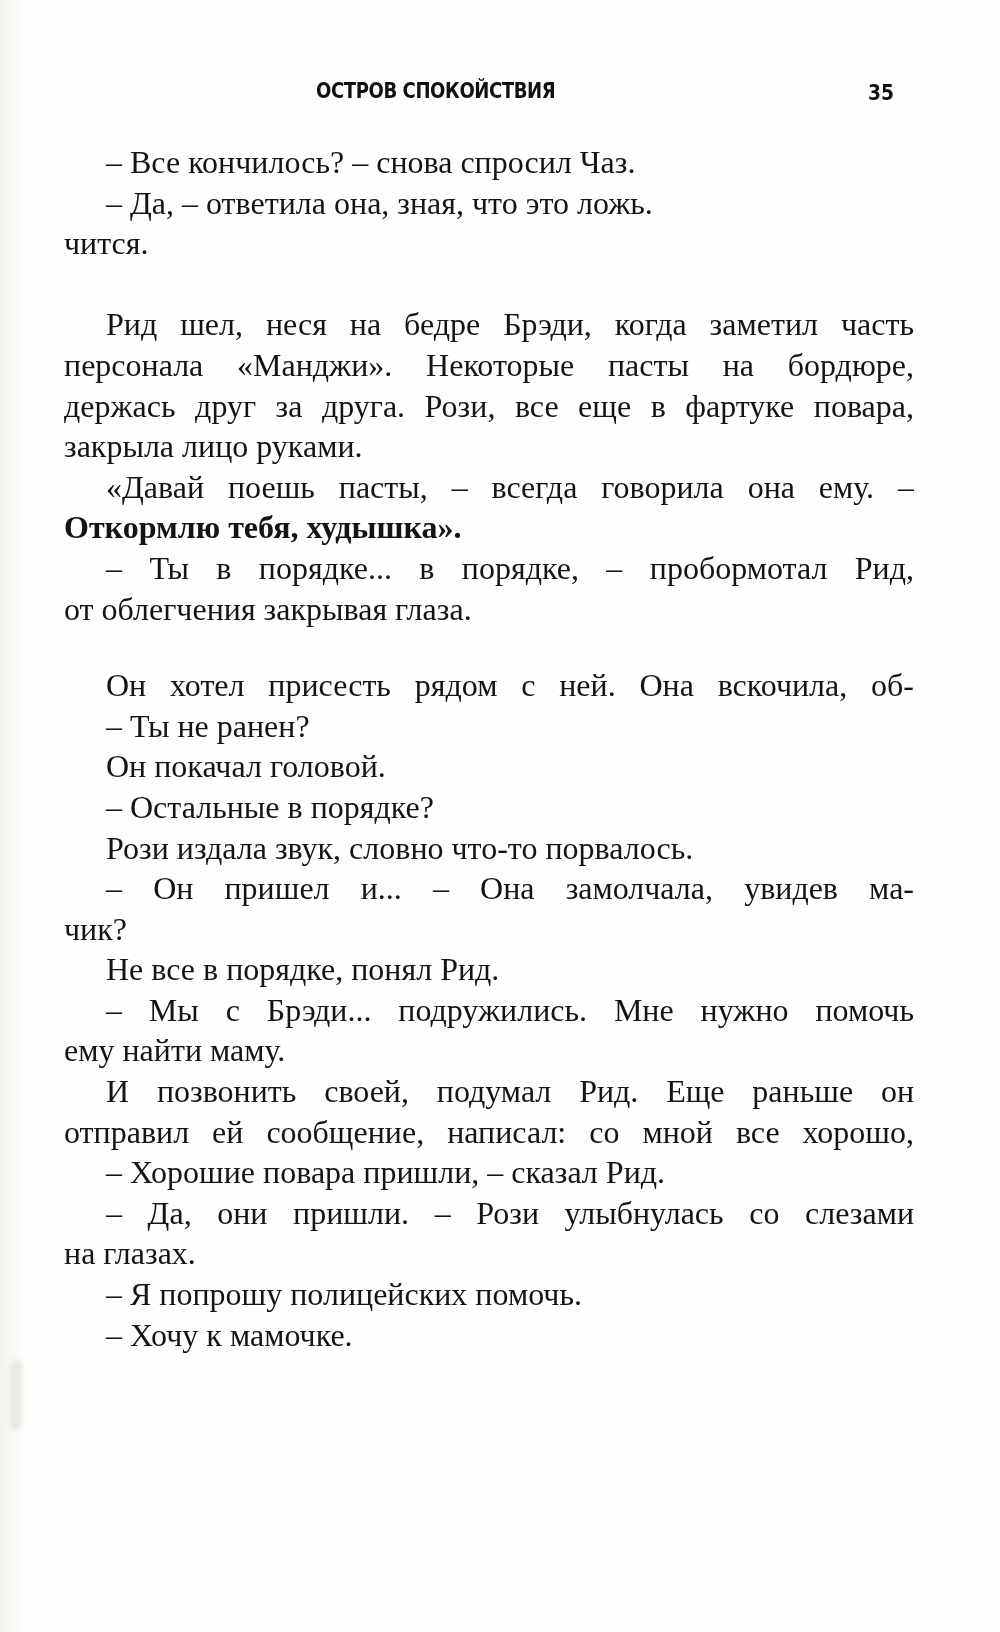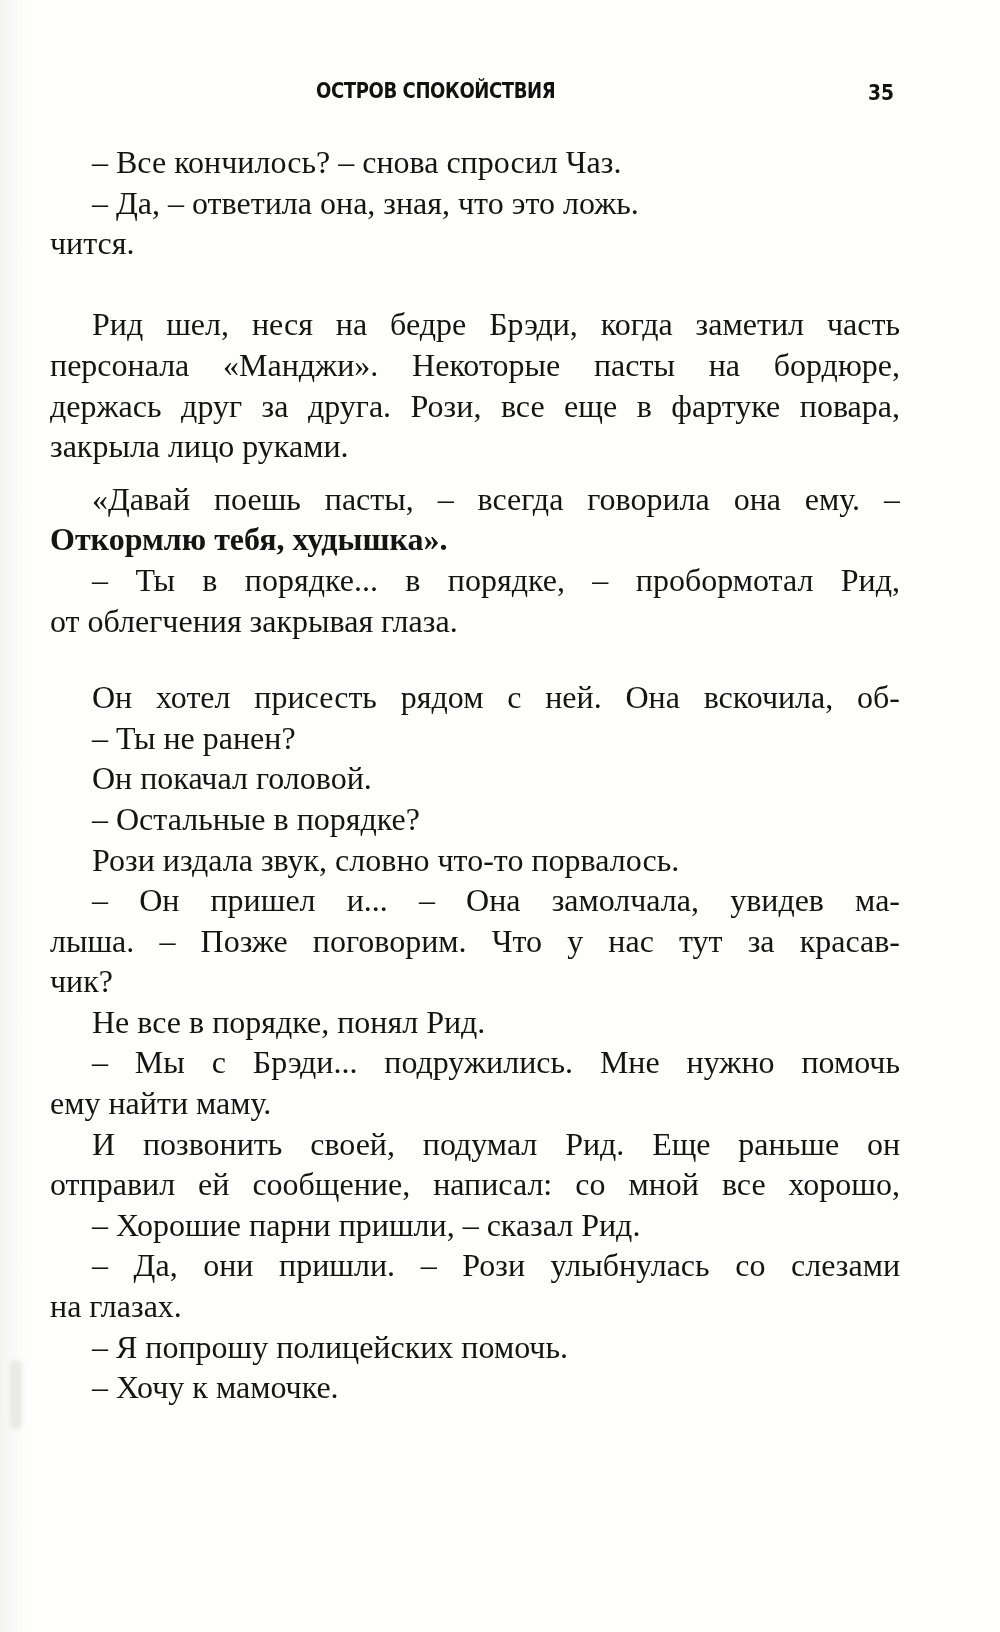--- a/index.html
+++ b/index.html
@@ -52,21 +52,21 @@
       font-family: "DejaVu Sans", sans-serif;
       font-weight: bold;
       font-size: 22px;
       color: #111;
       transform: scaleX(0.85);
       transform-origin: left center;
     }
     .body-text {
       position: absolute;
       top: 142px;
-      left: 50px;
+      left: 64px;
       width: 850px;
       font-family: "Liberation Serif", serif;
       font-size: 32px;
       line-height: 40.6px;
       color: #141414;
     }
     .line {
       white-space: nowrap;
       height: 40.6px;
       transform-origin: left center;
@@ -98,35 +98,34 @@
 
 <div class="body-text">
   <div class="line indent" style="transform: scaleX(1);">– Все кончилось? – снова спросил Чаз.</div>
   <div class="line indent" style="transform: scaleX(1); font-family: Liberation Serif, serif;">– Да, – ответила она, зная, что это ложь.</div>
   <div class="line" style="transform: scaleX(1);">чится.</div>
   <div class="gap"></div>
   <div class="line indent justify" style="transform: scaleX(1);">Рид шел, неся на бедре Брэди, когда заметил часть</div>
   <div class="line justify" style="transform: scaleX(1);">персонала «Манджи». Некоторые пасты на бордюре,</div>
   <div class="line justify" style="transform: scaleX(1);">держась друг за друга. Рози, все еще в фартуке повара,</div>
   <div class="line" style="transform: scaleX(1);">закрыла лицо руками.</div>
-  <div class="line indent justify" style="transform: scaleX(1); margin-top: 12px;">«Давай поешь пасты, – всегда говорила она ему. –</div>
+  <div class="line indent justify" style="transform: scaleX(1);">«Давай поешь пасты, – всегда говорила она ему. –</div>
   <div class="line" style="transform: scaleX(1); font-weight: bold;">Откормлю тебя, худышка».</div>
   <div class="line indent justify" style="transform: scaleX(1);">– Ты в порядке... в порядке, – пробормотал Рид,</div>
   <div class="line" style="transform: scaleX(1);">от облегчения закрывая глаза.</div>
   <div class="line indent justify" style="transform: scaleX(1); margin-top: 36px;">Он хотел присесть рядом с ней. Она вскочила, об-</div>
   <div class="line indent" style="transform: scaleX(1);">– Ты не ранен?</div>
   <div class="line indent" style="transform: scaleX(1);">Он покачал головой.</div>
   <div class="line indent" style="transform: scaleX(1);">– Остальные в порядке?</div>
   <div class="line indent" style="transform: scaleX(1);">Рози издала звук, словно что-то порвалось.</div>
   <div class="line indent justify" style="transform: scaleX(1);">– Он пришел и... – Она замолчала, увидев ма-</div>
-  <div class="line justify" style="transform: scaleX(1);">лыша. – Позже поговорим. Что у нас тут за красав-</div>
   <div class="line" style="transform: scaleX(1);">чик?</div>
   <div class="line indent" style="transform: scaleX(1);">Не все в порядке, понял Рид.</div>
   <div class="line indent justify" style="transform: scaleX(1);">– Мы с Брэди... подружились. Мне нужно помочь</div>
   <div class="line" style="transform: scaleX(1);">ему найти маму.</div>
   <div class="line indent justify" style="transform: scaleX(1);">И позвонить своей, подумал Рид. Еще раньше он</div>
   <div class="line justify" style="transform: scaleX(1);">отправил ей сообщение, написал: со мной все хорошо,</div>
-  <div class="line indent" style="transform: scaleX(1);">– Хорошие парни пришли, – сказал Рид.</div>
+  <div class="line indent" style="transform: scaleX(1);">– Хорошие повара пришли, – сказал Рид.</div>
   <div class="line indent justify" style="transform: scaleX(1);">– Да, они пришли. – Рози улыбнулась со слезами</div>
   <div class="line" style="transform: scaleX(1);">на глазах.</div>
   <div class="line indent" style="transform: scaleX(1);">– Я попрошу полицейских помочь.</div>
   <div class="line indent" style="transform: scaleX(1);">– Хочу к мамочке.</div>
 </div>
 
 </body></html>

